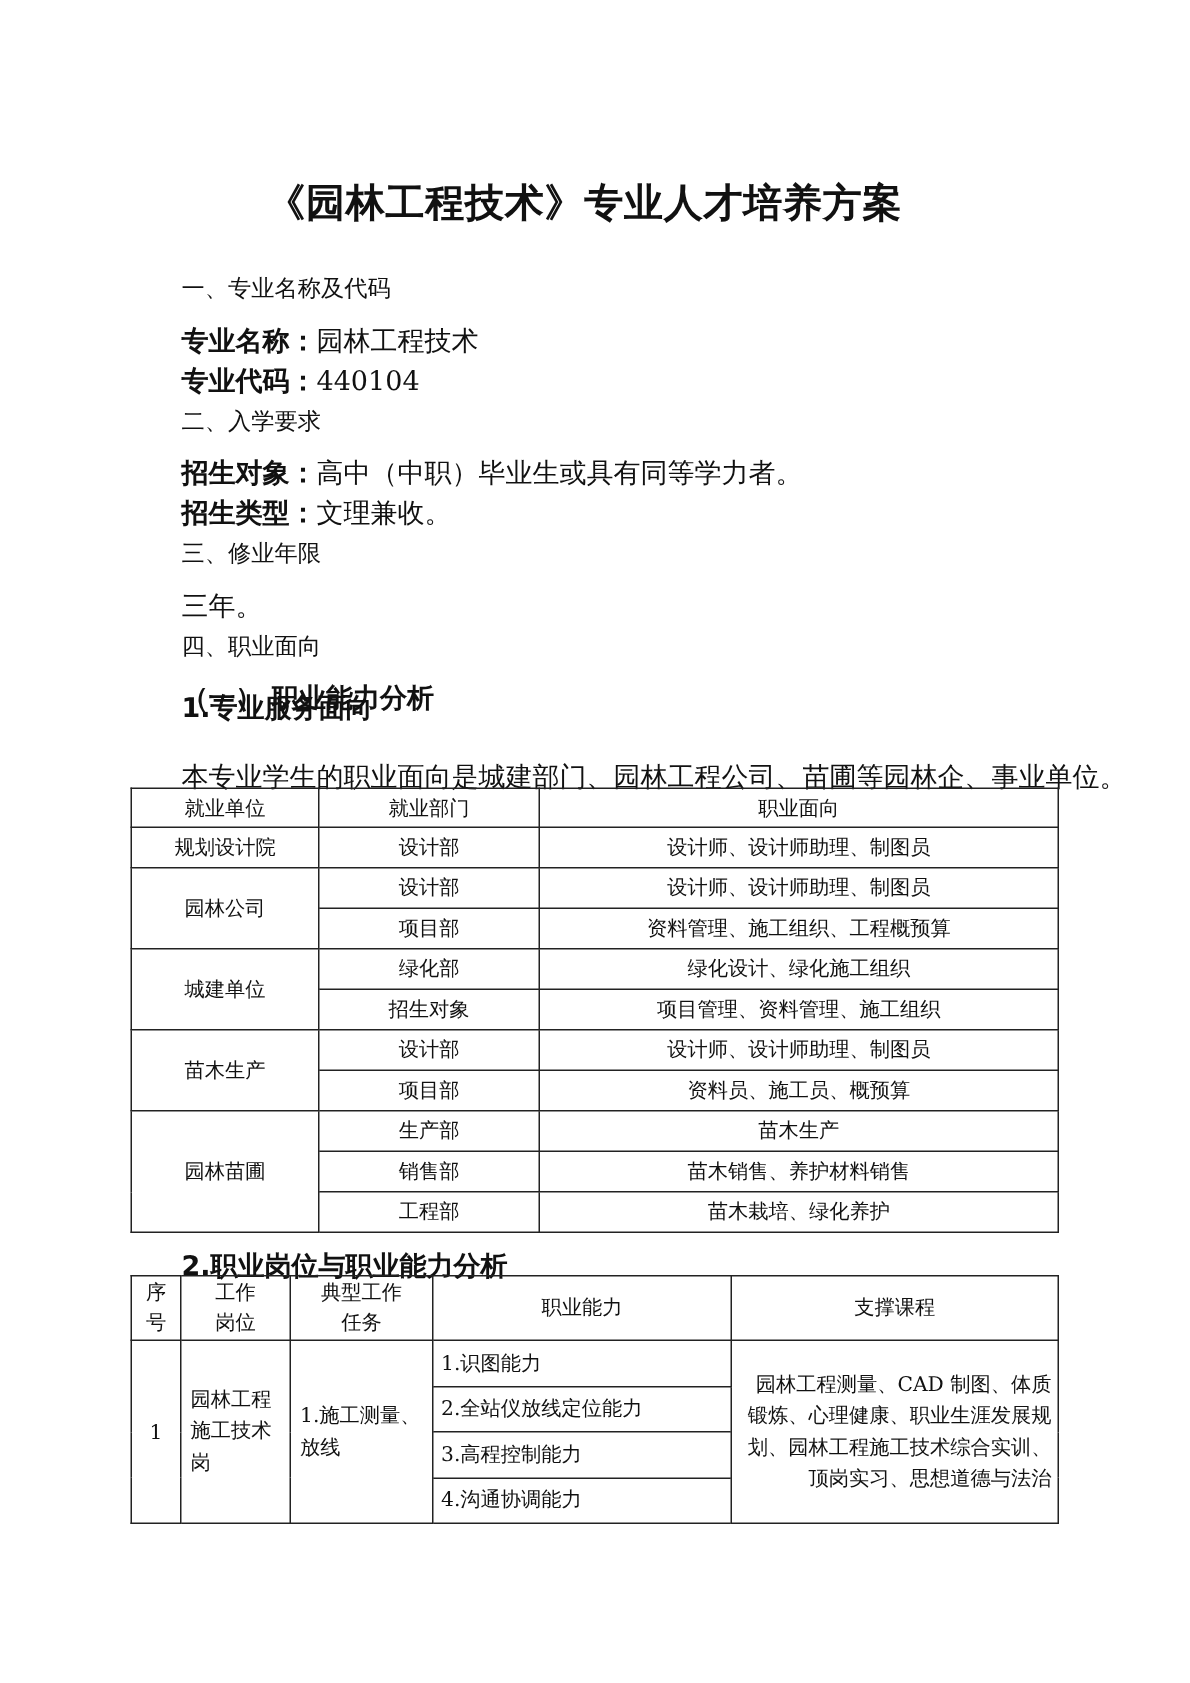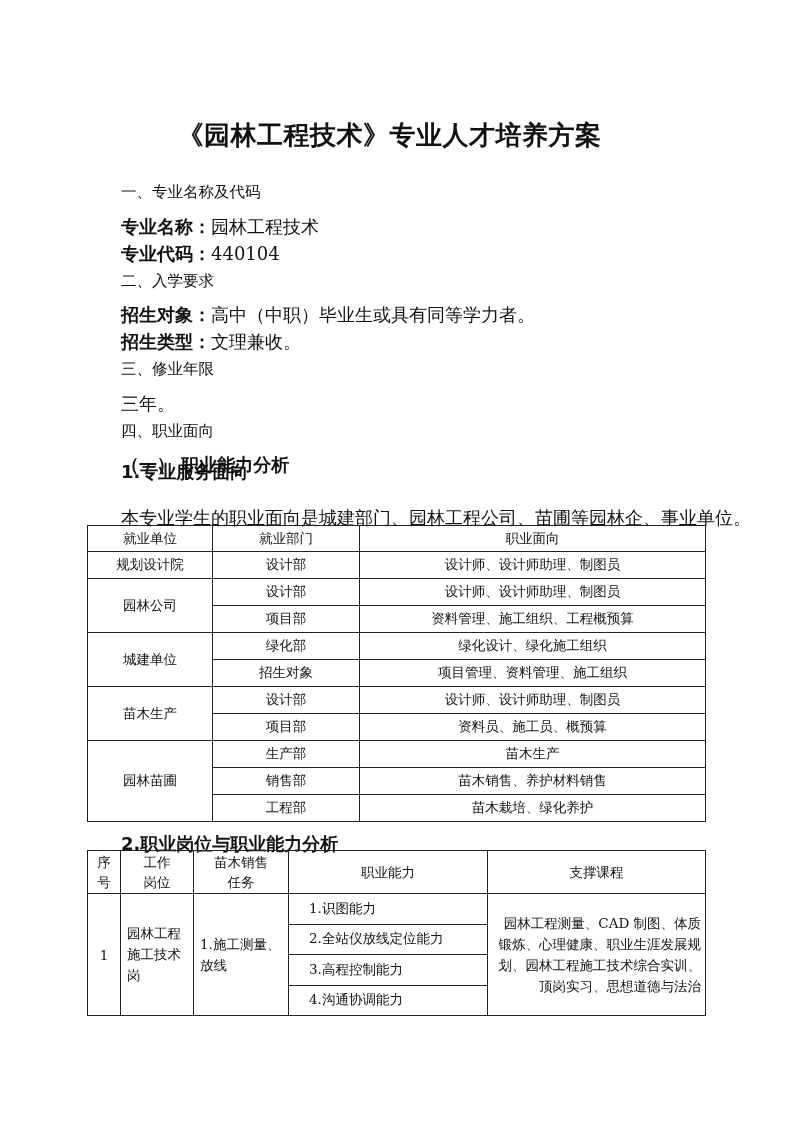--- a/index.html
+++ b/index.html
@@ -12,21 +12,21 @@
   .p { left: 121px; font-size: 18px; }
   .p b { font-family: "DejaVu Sans", "Liberation Sans", sans-serif; font-weight: bold; }
   .h2 { left: 121px; font-size: 18px; font-weight: bold; font-family: "DejaVu Sans", "Liberation Sans", sans-serif; }
   table { position: absolute; border-collapse: collapse; font-size: 13.5px; }
   td, th { border: 1px solid #222; padding: 0; text-align: center; vertical-align: middle; font-weight: normal; }
   #t1 { left: 87px; top: 525px; width: 619px; }
   #t1 td, #t1 th { height: 26px; }
   #t1 th { height: 25px; text-align: center; }
   #t2 { left: 87px; top: 850px; width: 619px; }
   #t2 th { height: 42px; line-height: 20px; }
-  #t2 td.ab { text-align: left; padding-left: 20px; height: 29.5px; }
+  #t2 td.ab { text-align: left; padding-left: 5px; height: 29.5px; }
   #t2 td.left { text-align: left; padding-left: 6px; line-height: 21px; }
   #t2 td.course { text-align: right; padding: 0 4px 0 6px; line-height: 21px; white-space: normal; }
 </style>
 </head>
 <body>
 
 <div class="abs title">《园林工程技术》专业人才培养方案</div>
 
 <div class="abs h1" style="top:182px">一、专业名称及代码</div>
 <div class="abs p" style="top:215px"><b>专业名称：</b><span>园林工程技术</span></div>
@@ -111,21 +111,21 @@
       <col style="width:33px">
       <col style="width:73px">
       <col style="width:95px">
       <col style="width:199px">
       <col>
     </colgroup>
   <tbody>
       <tr>
     <th><span>序</span><br><span>号</span></th>
     <th><span>工作</span><br><span>岗位</span></th>
-    <th><span>苗木销售</span><br><span>任务</span></th>
+    <th><span>典型工作</span><br><span>任务</span></th>
     <th>职业能力</th>
     <th>支撑课程</th>
   </tr>
   <tr>
     <td rowspan="4">1</td>
     <td rowspan="4" class="left"><span>园林工程</span><br><span>施工技术</span><br><span>岗</span></td>
     <td rowspan="4" class="left"><span>1.施工测量、</span><br><span>放线</span></td>
     <td class="ab">1.识图能力</td>
     <td rowspan="4" class="course">园林工程测量、CAD 制图、体质锻炼、心理健康、职业生涯发展规划、园林工程施工技术综合实训、顶岗实习、思想道德与法治</td>
   </tr>

